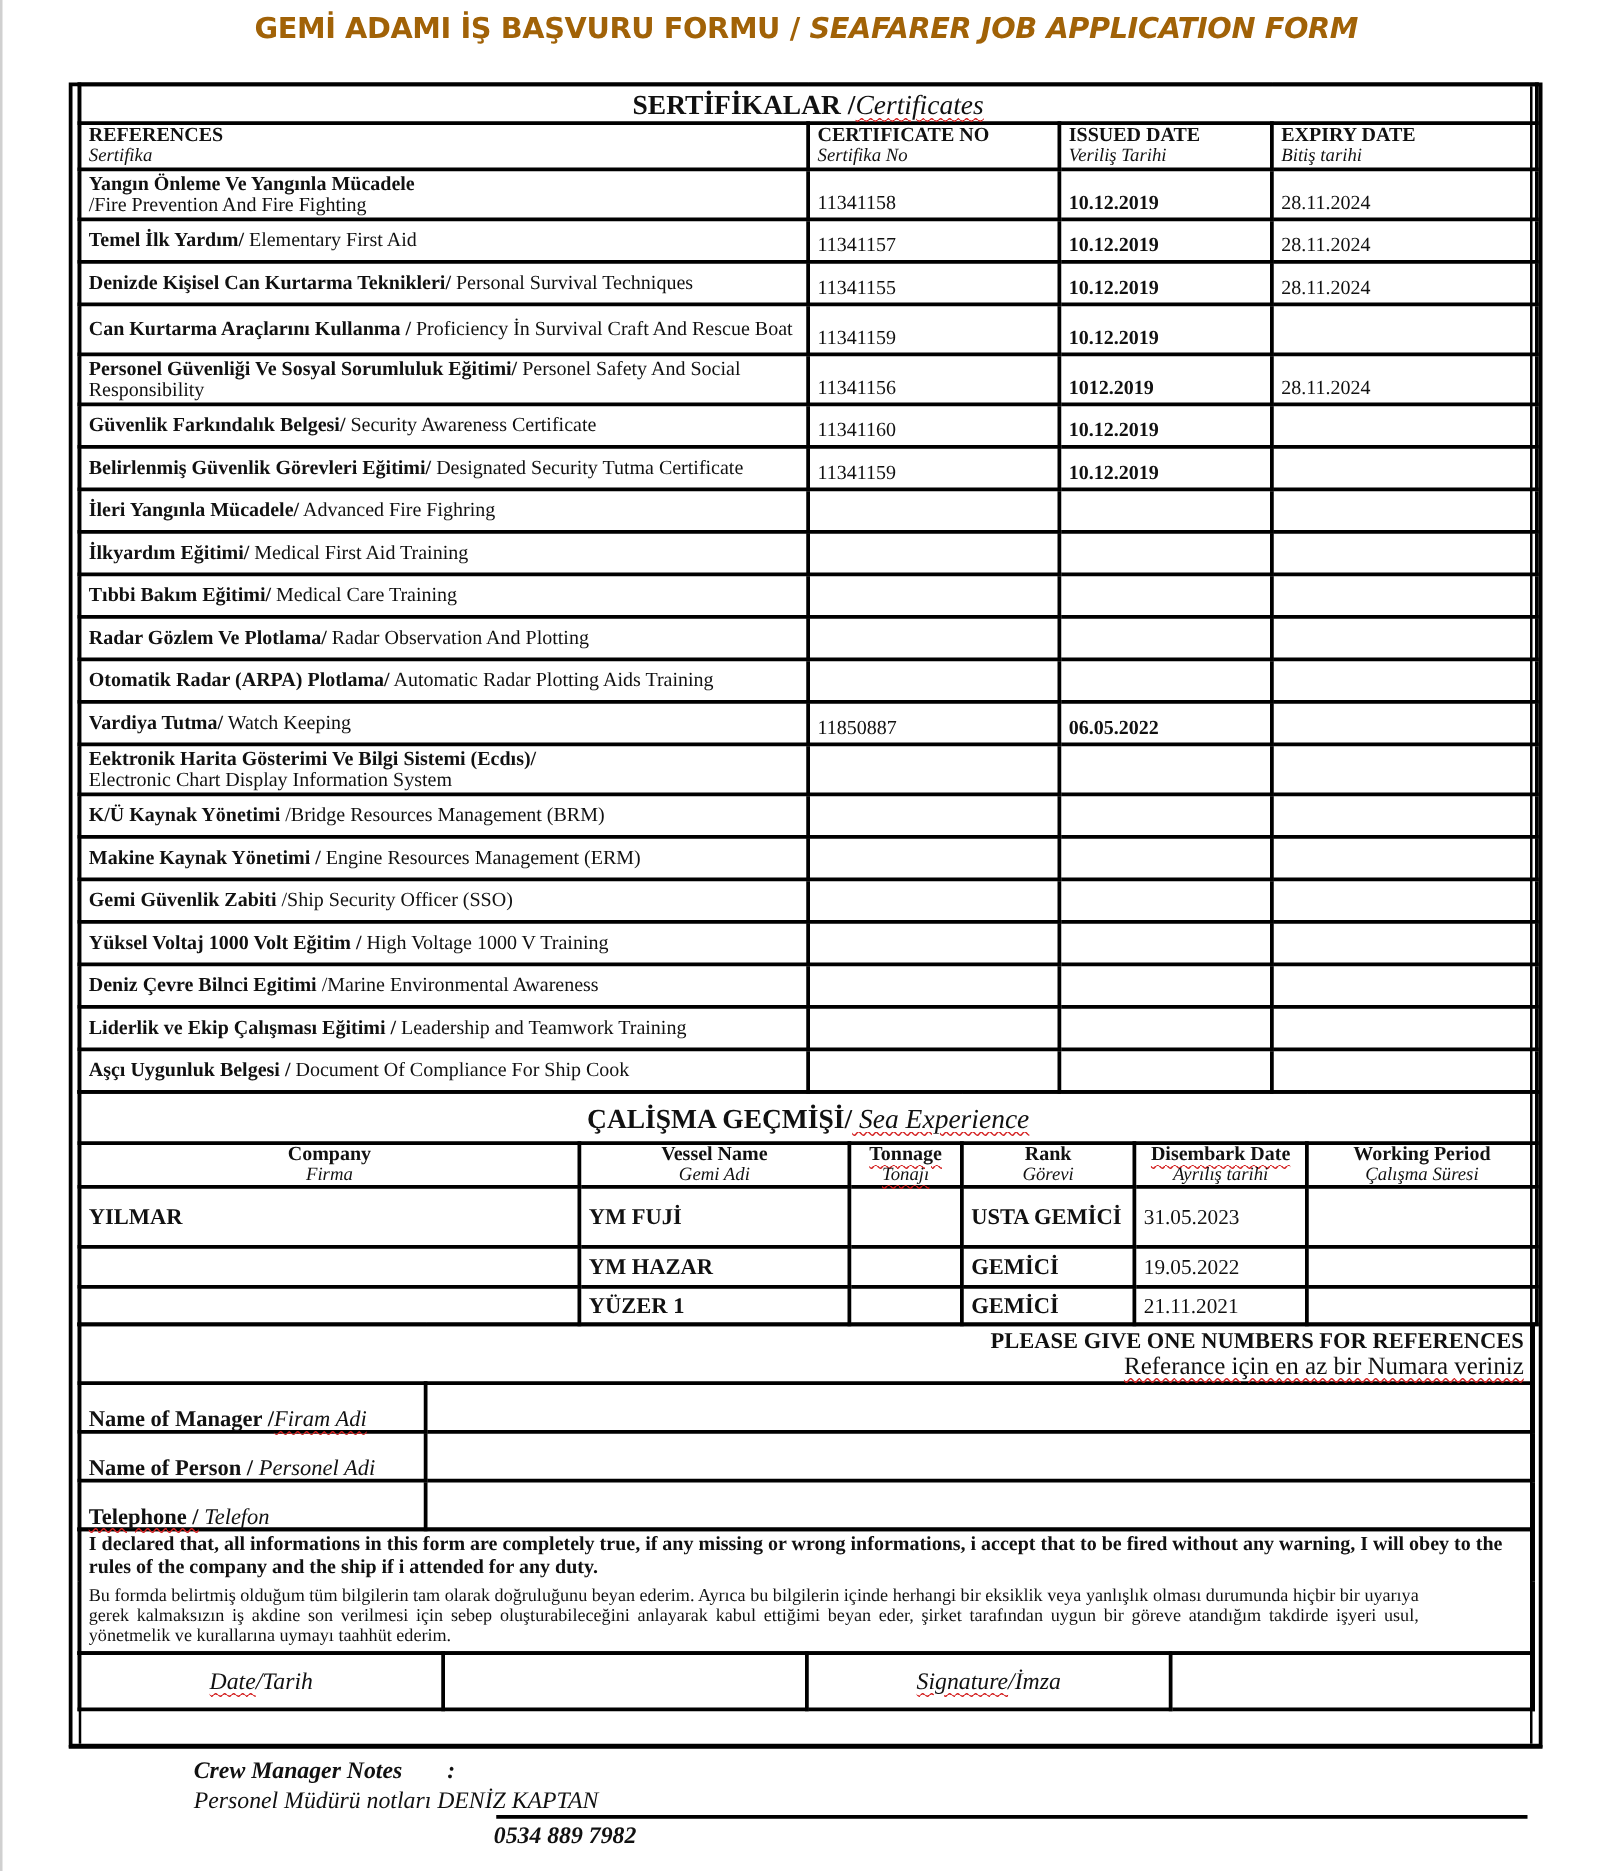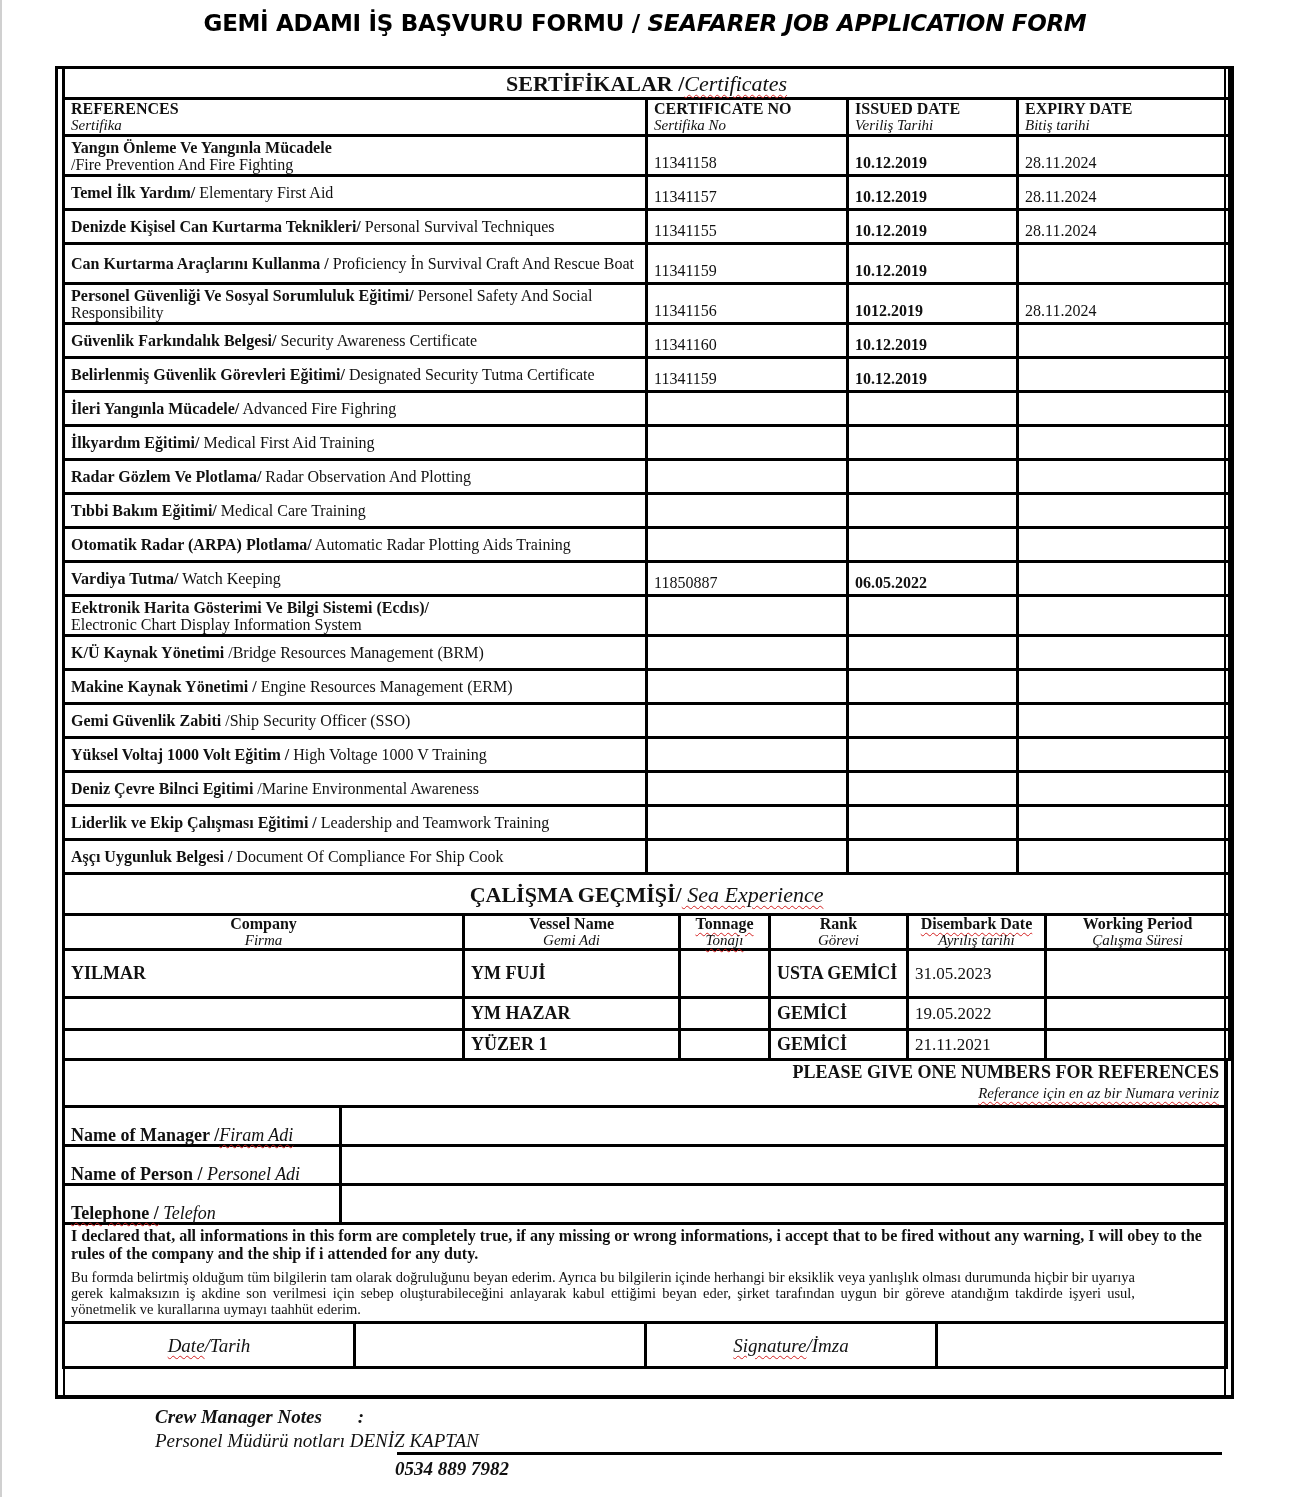--- a/index.html
+++ b/index.html
@@ -1,18 +1,18 @@
 <!DOCTYPE html>
 <html><head>
 <meta charset="utf-8">
 <style>
   html,body{margin:0;padding:0;background:#fff;}
   body{width:1290px;height:1497px;position:relative;overflow:hidden;font-family:"Liberation Serif",serif;color:#111;}
   .left-rule{position:absolute;left:0;top:0;width:2px;height:1497px;background:#d0d0d0;}
-  .doc-title{position:absolute;left:0;top:10px;width:1290px;text-align:center;font-family:"DejaVu Sans",sans-serif;font-weight:bold;font-size:23px;color:#000000;letter-spacing:-0.3px;}
+  .doc-title{position:absolute;left:0;top:10px;width:1290px;text-align:center;font-family:"DejaVu Sans",sans-serif;font-weight:bold;font-size:23px;color:#a16207;letter-spacing:-0.3px;}
   .doc-title i{font-style:italic;}
   .frame-outer{position:absolute;left:55px;top:66px;width:1173px;height:1326px;border:3px solid #000;}
   .frame-inner{position:absolute;left:5px;top:0;right:5px;bottom:0;border-left:2px solid #000;border-right:2px solid #000;}
   .bottom-rule{position:absolute;left:55px;top:1396px;width:1179px;height:3px;background:#000;}
   table{border-collapse:collapse;width:100%;table-layout:fixed;}
   td{border:3px solid #000;padding:0 6px;vertical-align:middle;font-size:16px;line-height:17px;}
   .content{position:absolute;left:62px;top:66px;width:1166px;}
   .sec-title{text-align:center;font-size:22px;font-weight:bold;height:44px;}
   .sec-title i{font-weight:normal;font-style:italic;}
   .hdr b{display:block;font-size:16px;}
@@ -127,28 +127,28 @@
           <td class="val"></td>
           <td class="val bold"></td>
           <td class="val"></td>
         </tr>
         <tr style="height: 30px;">
           <td><b>İlkyardım Eğitimi/</b><span> Medical First Aid Training</span></td>
           <td class="val"></td>
           <td class="val bold"></td>
           <td class="val"></td>
         </tr>
+        <tr style="height: 32px;">
+          <td><b>Tıbbi Bakım Eğitimi/</b><span> Medical Care Training</span></td>
+          <td class="val"></td>
+          <td class="val bold"></td>
+          <td class="val"></td>
+        </tr>
         <tr style="height: 30px;">
           <td><b>Radar Gözlem Ve Plotlama/</b><span> Radar Observation And Plotting</span></td>
-          <td class="val"></td>
-          <td class="val bold"></td>
-          <td class="val"></td>
-        </tr>
-        <tr style="height: 32px;">
-          <td><b>Tıbbi Bakım Eğitimi/</b><span> Medical Care Training</span></td>
           <td class="val"></td>
           <td class="val bold"></td>
           <td class="val"></td>
         </tr>
         <tr style="height: 32px;">
           <td><b>Otomatik Radar (ARPA) Plotlama/</b><span> Automatic Radar Plotting Aids Training</span></td>
           <td class="val"></td>
           <td class="val bold"></td>
           <td class="val"></td>
         </tr>
@@ -277,21 +277,21 @@
 
   <table class="ref" style="margin-top:-3px">
     <colgroup>
         <col style="width:277px">
         <col>
       </colgroup>
     <tbody>
         <tr>
       <td colspan="2" style="text-align:right;height:44px;line-height:21px">
         <div style="font-weight:bold;font-size:18px">PLEASE GIVE ONE NUMBERS FOR REFERENCES</div>
-        <div style="font-style:italic;font-size:15px"><span class="sq">Referance için en az bir Numara veriniz</span></div>
+        <div style="font-size:20px"><span class="sq">Referance için en az bir Numara veriniz</span></div>
       </td>
     </tr>
     <tr>
       <td style="vertical-align:bottom;font-size:18px;font-weight:bold"><span>Name of Manager /</span><i class="sq" style="font-weight:normal">Firam Adi</i></td>
       <td></td>
     </tr>
     <tr>
       <td style="vertical-align:bottom;font-size:18px;font-weight:bold"><span>Name of Person /</span><i style="font-weight:normal"> Personel Adi</i></td>
       <td></td>
     </tr>

